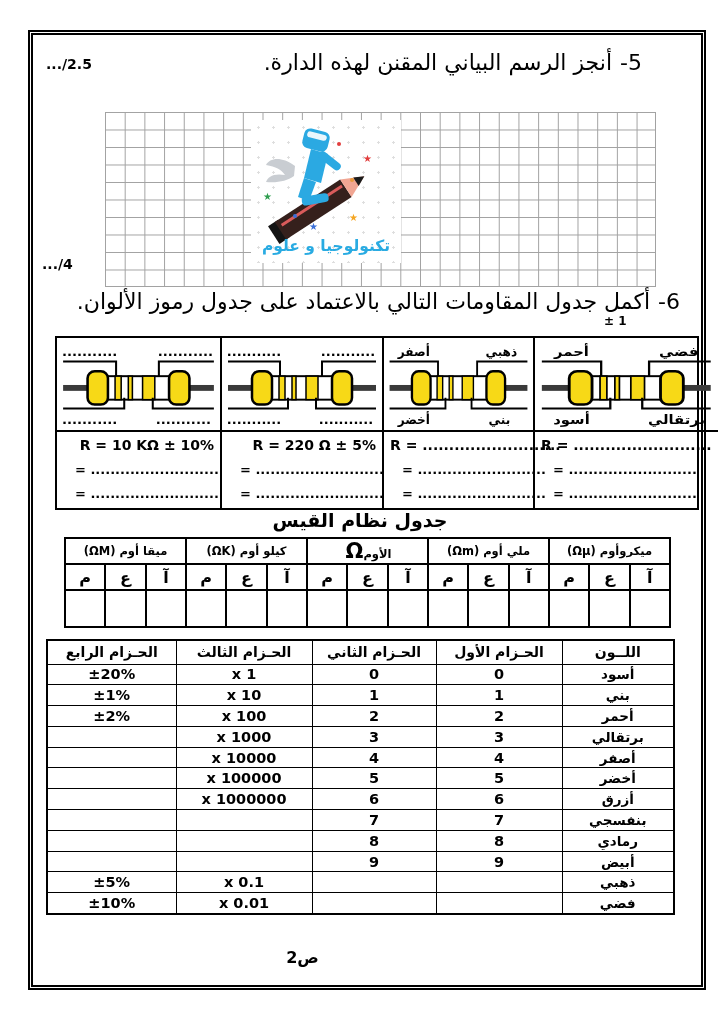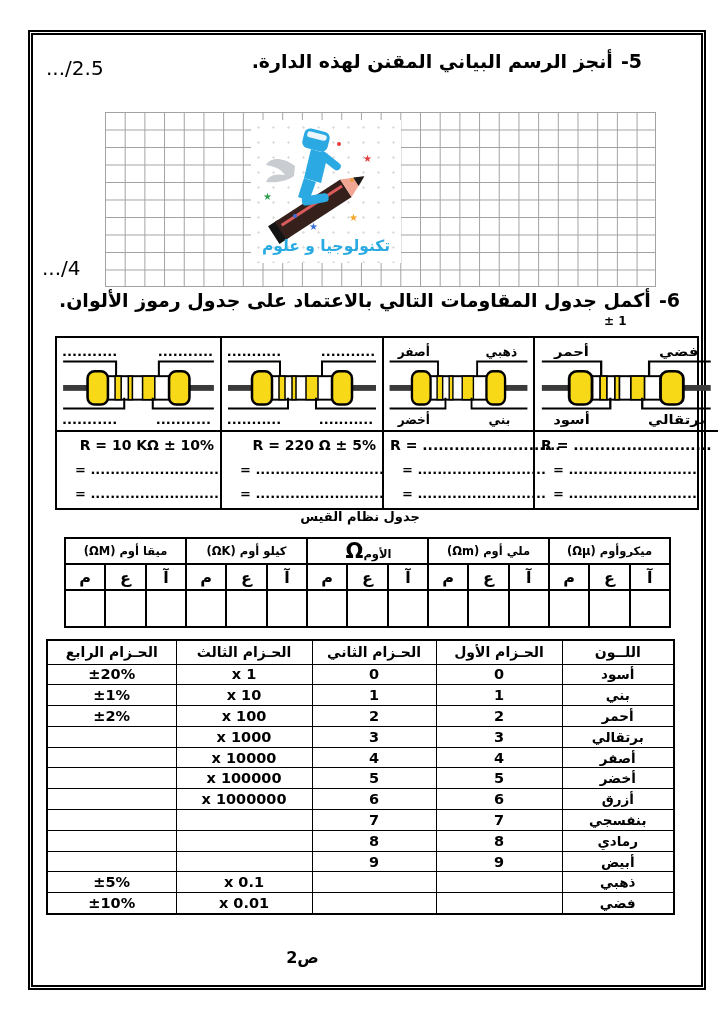--- a/index.html
+++ b/index.html
@@ -7,27 +7,27 @@
   body {
     width:720px; height:1018px; position:relative; overflow:hidden;
     background:#ffffff; color:#000;
     font-family:"DejaVu Sans", sans-serif;
   }
   .frame {
     position:absolute; left:28px; top:30px; width:678px; height:960px;
     border:5px double #000;
   }
   .score {
-    position:absolute; font-weight:normal; font-size:20px;
+    position:absolute; font-weight:bold; font-size:14px;
     direction:ltr; unicode-bidi:embed;
   }
   #score5 { left:46px; top:56px; }
   #score6 { left:42px; top:256px; }
   .qheading {
-    position:absolute; direction:rtl; font-weight:bold; font-size:19px;
+    position:absolute; direction:rtl; font-weight:normal; font-size:22px;
     white-space:nowrap;
   }
   .qnum { margin-left:8px; }
   #q5 { top:50px; right:78px; }
   #q6 { top:289px; right:40px; }
   .fragment { position:absolute; left:604px; top:314px; font-size:12px; font-weight:bold; }
   
   .grid {
     position:absolute; left:105px; top:112px; width:551px; height:175px;
     background-image:
@@ -55,21 +55,21 @@
   .rcol:first-child { border-left:none; }
   .rdiag { height:94px; border-bottom:2px solid #000; }
   .rdiag svg { display:block; width:100%; height:100%; }
   .rlab { font-size:13px; font-weight:bold; }
   .rtext { padding:5px 6px 0 6px; direction:ltr; unicode-bidi:embed; }
   .rline1 { font-weight:bold; font-size:14px; white-space:nowrap;text-align:right; }
   .rline  { font-weight:bold; font-size:13px; padding-left:12px; margin-top:9px; white-space:nowrap; }
   
   .mtitle {
     position:absolute; top:509px; left:0; width:720px; text-align:center;
-    font-size:13px; font-weight:bold; direction:rtl;
+    font-size:19px; font-weight:bold; direction:rtl;
   }
   .mtable {
     position:absolute; left:64px; top:537px; width:607px;
     border-collapse:collapse; direction:rtl; table-layout:fixed;
   }
   .mtable th, .mtable td {
     border:2px solid #000; text-align:center; padding:0;
   }
   .mhead th { height:17px; font-size:11.5px; font-weight:bold; white-space:nowrap;text-align:center; }
   .bigom { font-size:21px; font-weight:bold; padding-left:2px; }

